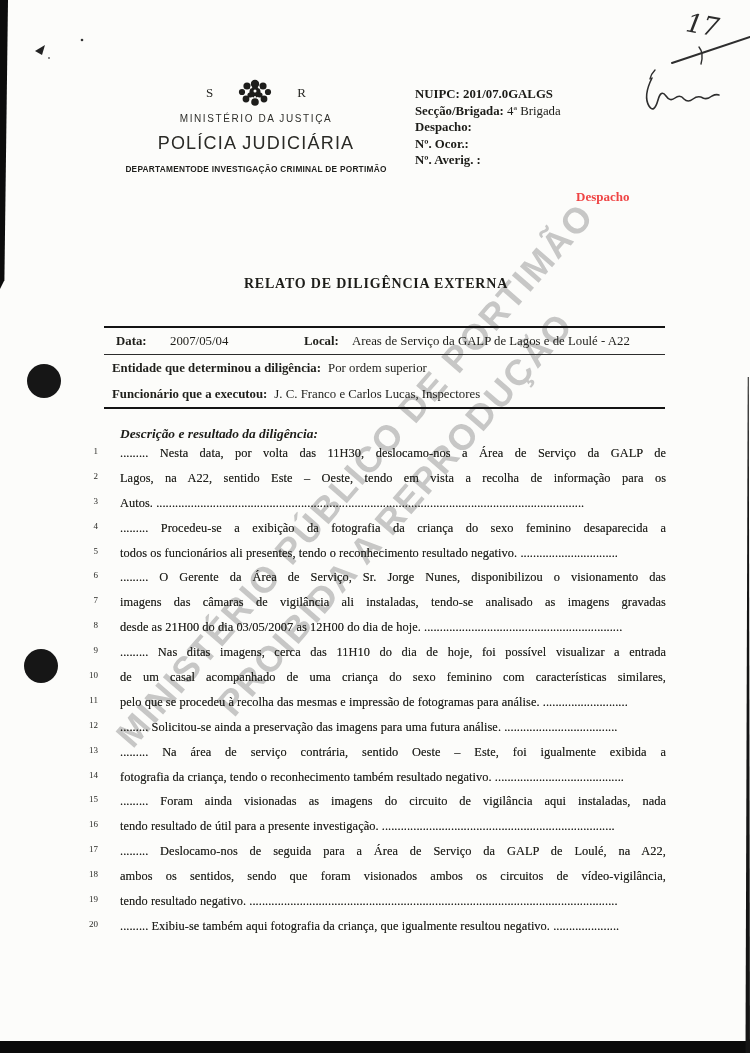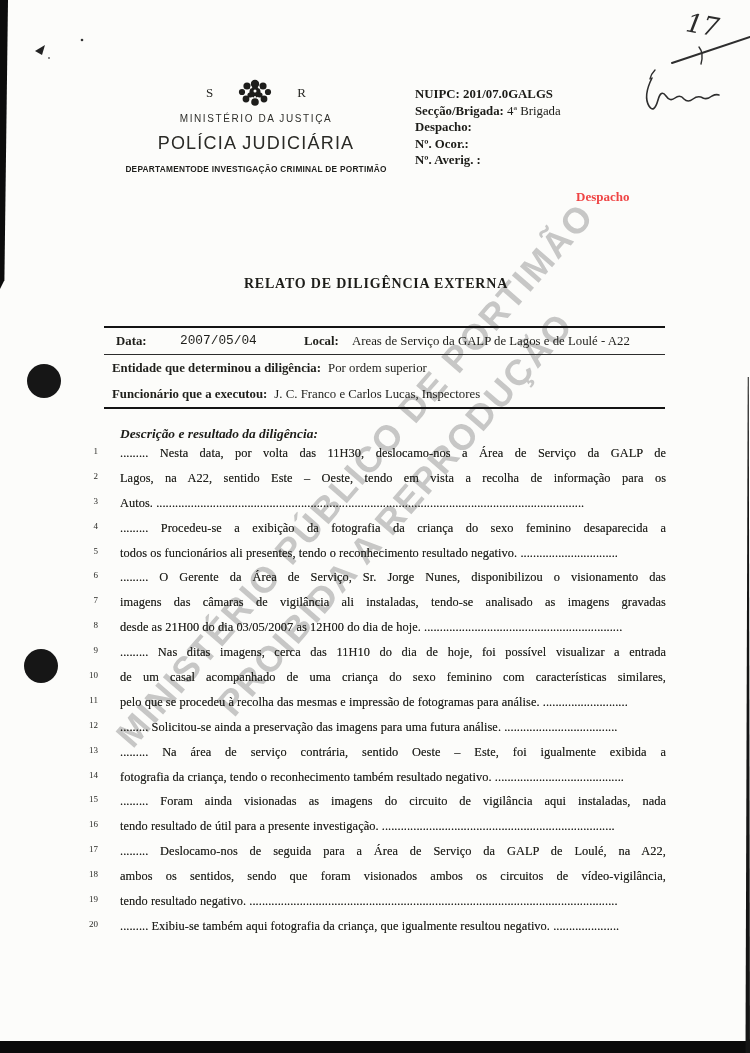--- a/index.html
+++ b/index.html
@@ -50,21 +50,21 @@
   
   .title{left:76px;top:276px;width:600px;text-align:center;
     font-weight:bold;font-size:14px;letter-spacing:0.8px;color:#1d1d19;z-index:2;}
   
   .detail-table{left:104px;top:326px;width:561px;z-index:2;
     border-top:2.6px solid #141414;border-bottom:2.6px solid #141414;
     font-size:12.8px;color:#1e1e1a;}
   .dt-row{position:relative;height:26px;line-height:26px;white-space:nowrap;overflow:hidden;}
   .dt-row1{border-bottom:1.3px solid #2c2c2c;}
   .dt-lbl{font-weight:bold;}
-  .p-data{position:absolute;left:12px;}  .p-dataval{position:absolute;left:76px;font-family:Liberation Mono, monospace;}
+  .p-data{position:absolute;left:12px;}  .p-dataval{position:absolute;left:66px;}
   .p-local{position:absolute;left:200px;} .p-localval{position:absolute;left:248px;}
   .dt-flow{padding-left:8px;}
   .dt-flow .dt-lbl{margin-right:7px;}
   
   .body-heading{left:120px;top:426px;font-weight:bold;font-style:italic;
     font-size:13.4px;color:#1d1d19;z-index:2;}
   .body-lines{left:80px;top:446px;width:586px;z-index:2;}
   .bline{display:flex;height:24.9px;align-items:baseline;}
   .lnum{flex:0 0 18px;text-align:right;font-size:9px;color:#2a2a26;
     transform:translateY(-3px);}

